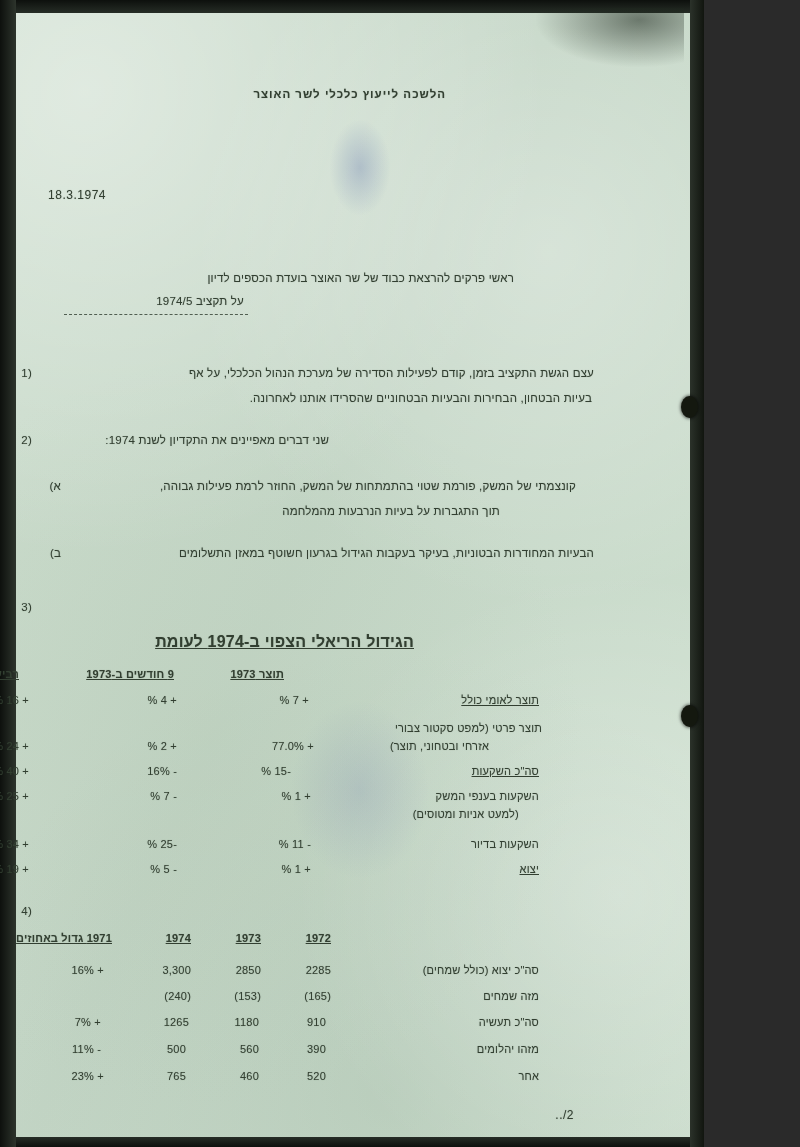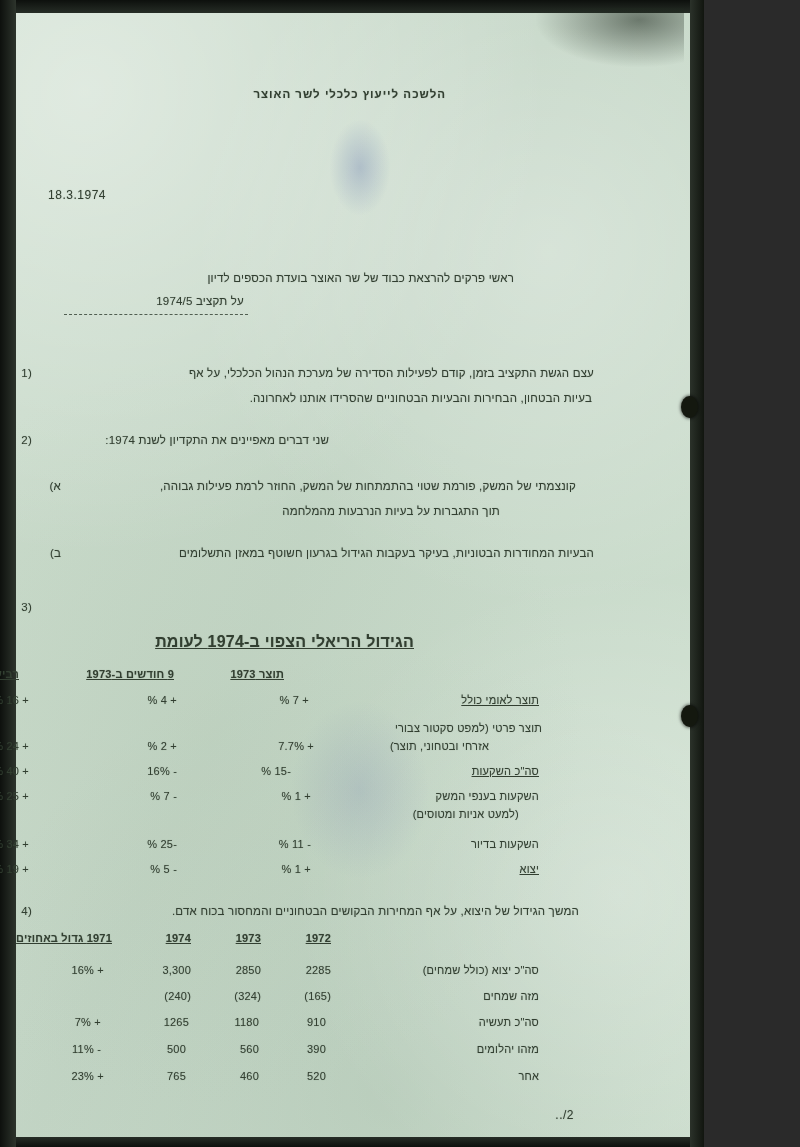--- a/index.html
+++ b/index.html
@@ -155,21 +155,21 @@
     <div class="t tbl-hdr" style="top:668px; right:685px;">רביע אחרון ב-1973</div>
     <div class="t tbl-hdr" style="top:668px; right:420px;">תוצר 1973</div>
 
     <div class="t cell u" style="top:694px; right:165px;">תוצר לאומי כולל</div>
     <div class="t cell" style="top:694px; right:395px;">+ 7 %</div>
     <div class="t cell" style="top:694px; right:527px;">+ 4 %</div>
     <div class="t cell" style="top:694px; right:675px;">+ 16 %</div>
 
     <div class="t cell" style="top:722px; right:162px;">תוצר פרטי (למפט סקטור צבורי</div>
     <div class="t cell" style="top:740px; right:215px;">אזרחי ובטחוני, תוצר)</div>
-    <div class="t cell" style="top:740px; right:390px;">+ 7.7%</div>
+    <div class="t cell" style="top:740px; right:390px;">+ 77.0%</div>
     <div class="t cell" style="top:740px; right:527px;">+ 2 %</div>
     <div class="t cell" style="top:740px; right:675px;">+ 24 %</div>
 
     <div class="t cell u" style="top:765px; right:165px;">סה"כ השקעות</div>
     <div class="t cell" style="top:765px; right:413px;">-15 %</div>
     <div class="t cell" style="top:765px; right:527px;">- 16%</div>
     <div class="t cell" style="top:765px; right:675px;">+ 40 %</div>
 
     <div class="t cell" style="top:790px; right:165px;">השקעות בענפי המשק</div>
     <div class="t cell" style="top:808px; right:185px;">(למעט אניות ומטוסים)</div>
@@ -181,37 +181,36 @@
     <div class="t cell" style="top:838px; right:393px;">- 11 %</div>
     <div class="t cell" style="top:838px; right:527px;">-25 %</div>
     <div class="t cell" style="top:838px; right:675px;">+ 34 %</div>
 
     <div class="t cell u" style="top:863px; right:165px;">יצוא</div>
     <div class="t cell" style="top:863px; right:393px;">+ 1 %</div>
     <div class="t cell" style="top:863px; right:527px;">- 5 %</div>
     <div class="t cell" style="top:863px; right:675px;">+ 19 %</div>
 
     <div class="t num" style="top:905px; right:672px;">(4</div>
-    <div class="t para" style="top:905px; right:125px;">המשך הגידול של היצוא, על אף המחירות הבקושים הבטחוניים והמחסור בכוח אדם.</div>
 
     <div class="t tbl-hdr" style="top:932px; right:592px;">1971 גדול באחוזים</div>
     <div class="t tbl-hdr" style="top:932px; right:513px;">1974</div>
     <div class="t tbl-hdr" style="top:932px; right:443px;">1973</div>
     <div class="t tbl-hdr" style="top:932px; right:373px;">1972</div>
 
     <div class="t cell" style="top:964px; right:165px;">סה"כ יצוא (כולל שמחים)</div>
     <div class="t cell" style="top:964px; right:600px;">+ 16%</div>
     <div class="t cell" style="top:964px; right:513px;">3,300</div>
     <div class="t cell" style="top:964px; right:443px;">2850</div>
     <div class="t cell" style="top:964px; right:373px;">2285</div>
 
     <div class="t cell" style="top:990px; right:165px;">מזה שמחים</div>
     <div class="t cell" style="top:990px; right:600px;"></div>
     <div class="t cell" style="top:990px; right:513px;">(240)</div>
-    <div class="t cell" style="top:990px; right:443px;">(324)</div>
+    <div class="t cell" style="top:990px; right:443px;">(153)</div>
     <div class="t cell" style="top:990px; right:373px;">(165)</div>
 
     <div class="t cell" style="top:1016px; right:165px;">סה"כ תעשיה</div>
     <div class="t cell" style="top:1016px; right:603px;">+ 7%</div>
     <div class="t cell" style="top:1016px; right:515px;">1265</div>
     <div class="t cell" style="top:1016px; right:445px;">1180</div>
     <div class="t cell" style="top:1016px; right:378px;">910</div>
 
     <div class="t cell" style="top:1043px; right:165px;">מזהו יהלומים</div>
     <div class="t cell" style="top:1043px; right:603px;">- 11%</div>

